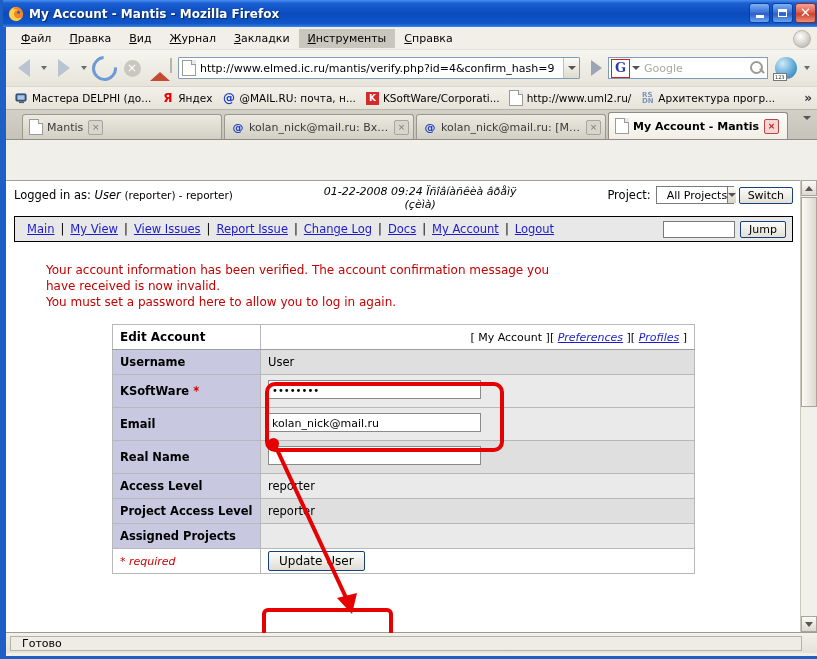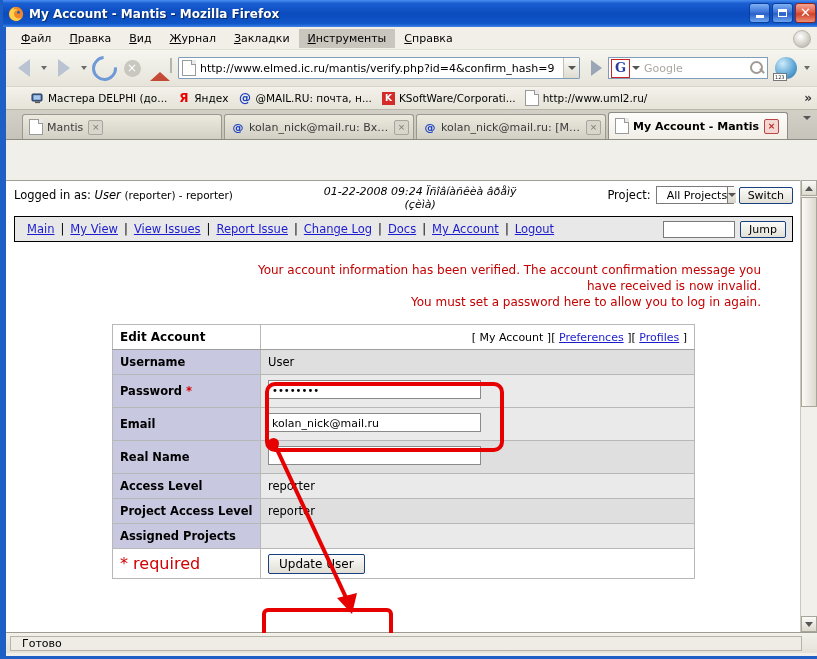--- a/index.html
+++ b/index.html
@@ -140,21 +140,21 @@
   .magnif:after{content:"";position:absolute;left:12px;top:12px;width:6px;height:2px;background:#9d9b92;transform:rotate(45deg);}
   .ext-btn { width:30px;height:28px;display:flex;align-items:center;justify-content:center;}
   .ext-ic { width:22px;height:22px;border-radius:50%;
     background:radial-gradient(circle at 35% 30%,#cfeaf8,#5ea8d8 55%,#2f6e9e);
     position:relative;}
   .ext-ic:after{content:"123";position:absolute;left:-2px;bottom:-2px;font-size:5px;background:#fff;border:1px solid #777;padding:0 1px;line-height:6px;color:#333;}
 
   
   .bookmarks {
     height:22px; background:linear-gradient(to bottom,#f3f1ea,#e6e3d9);
-    display:flex; align-items:center; padding:0 20px;
+    display:flex; align-items:center; padding:0 4px;
     border-bottom:1px solid #b8b5ab; position:relative;
   }
   .bm {
     display:flex;align-items:center;gap:4px;padding:2px 5px;
     font-size:10.5px;color:#000;white-space:nowrap;
     font-family:"DejaVu Sans", sans-serif;
   }
   .bm-ic { width:13px;height:13px;flex:none;display:flex;align-items:center;justify-content:center;font-size:10px;}
   .bm-chev { position:absolute; right:5px; font-size:12px; font-weight:bold; color:#333;}
 
@@ -250,54 +250,54 @@
   .navmenu a {
     color:#1c1ccc; text-decoration:underline; font-size:11.5px;
     padding:0 6px; white-space:nowrap;
     font-family:"DejaVu Sans", sans-serif;
   }
   .navmenu .sep { color:#000; font-size:11.5px; }
   .jumpbox { margin-left:auto; display:flex; align-items:center; gap:5px;}
   .jump-input { width:72px; height:17px; background:#fff; border:1px solid #7a7a7a; box-sizing:border-box;}
 
   .alert {
-    text-align:right; color:#c40000; font-size:12px;
+    text-align:left; color:#c40000; font-size:12px;
     line-height:16px; margin:20px 40px 14px 40px;
     font-family:"DejaVu Sans", sans-serif;
   }
 
   
   .acct-wrap { display:flex; justify-content:center; }
   .acct-table {
     width:583px; border-collapse:collapse;
     border:1px solid #9d9d9d; font-size:11.5px;
     font-family:"DejaVu Sans", sans-serif;
     background:#fff;
   }
   .acct-table td { border:1px solid #b8b8b8; padding:5px 7px; vertical-align:middle;}
   .hdr-row td { background:#ffffff; border-bottom:1px solid #9d9d9d;}
   .hdr-title { font-weight:bold; font-size:12px;}
   .hdr-links { text-align:right; font-size:11px; }
-  .hdr-links a { color:#1c1ccc; }
+  .hdr-links a { color:#1c1ccc;font-style:italic; }
   .lbl {
     width:148px; background:#c8c8e0; font-weight:bold; color:#000;
     box-sizing:border-box;
   }
   .req { color:#d00000; font-weight:bold; }
   .val-odd { background:#dfdfdf; }
   .val-even { background:#eaeaea; }
   .txt-input {
     width:213px; height:19px; background:#fff; border:1px solid #8a8a8a;
     box-sizing:border-box; font-size:11px; padding:1px 3px; line-height:17px;
     font-family:"DejaVu Sans", sans-serif; color:#000;
     display:inline-block; overflow:hidden; white-space:nowrap;
   }
   .pw-dots { letter-spacing:0px; font-size:10px; }
   .caret-bar { display:inline-block; width:1px; height:12px; background:#000; vertical-align:-2px; margin-left:1px;}
-  .req-note { color:#d00000; font-size:16px; }
+  .req-note { color:#d00000; font-size:11px;font-style:italic; }
   .update-btn {
     background:linear-gradient(to bottom,#fcfcfa,#e0ded4);
     border:1px solid #16407e; border-radius:2px;
     font-size:12px; padding:2px 10px;
     font-family:"DejaVu Sans", sans-serif;
   }
 
   
   .anno-box {
     position:absolute; border:4px solid #e60000; border-radius:10px;
@@ -428,20 +428,24 @@
       </div>
       <div class="bm">
         <span class="bm-ic" style="background:#d42a2a;color:#fff;font-weight:bold;font-size:9px;">K</span>
         <span>KSoftWare/Corporati...</span>
       </div>
       <div class="bm">
         <span class="bm-ic">
             <span class="page-ic" style="margin:0"></span>
           </span>
         <span>http://www.uml2.ru/</span>
+      </div>
+      <div class="bm">
+        <span class="bm-ic" style="color:#7d94b8;font-weight:bold;font-size:7px;line-height:6px;">RS<br>DN</span>
+        <span>Архитектура прогр...</span>
       </div>
       <span class="bm-chev">»</span>
     </div>
 
     <div class="tabstrip">
       <div class="tab" style="width:200px">
         <span class="tab-ic">
             <span class="page-ic" style="margin:0"></span>
           </span>
         <span class="tab-label">Mantis</span>
@@ -528,21 +532,21 @@
               <td class="hdr-links">
                 <span>[&nbsp;<span>My Account</span>&nbsp;]</span><span>[&nbsp;<a href="#" style="color:#1c1ccc">Preferences</a>&nbsp;]</span><span>[&nbsp;<a href="#" style="color:#1c1ccc">Profiles</a>&nbsp;]</span>
               </td>
             </tr>
             <tr>
               <td class="lbl">Username</td>
               <td class="val-odd">User</td>
             </tr>
             <tr>
               <td class="lbl">
-                <span>Password</span> <span class="req">*</span>
+                <span>KSoftWare</span> <span class="req">*</span>
               </td>
               <td class="val-even">
                 <span class="txt-input pw-dots">••••••••</span>
               </td>
             </tr>
             <tr>
               <td class="lbl">Email</td>
               <td class="val-even">
                 <span class="txt-input">kolan_nick@mail.ru</span>
               </td>

